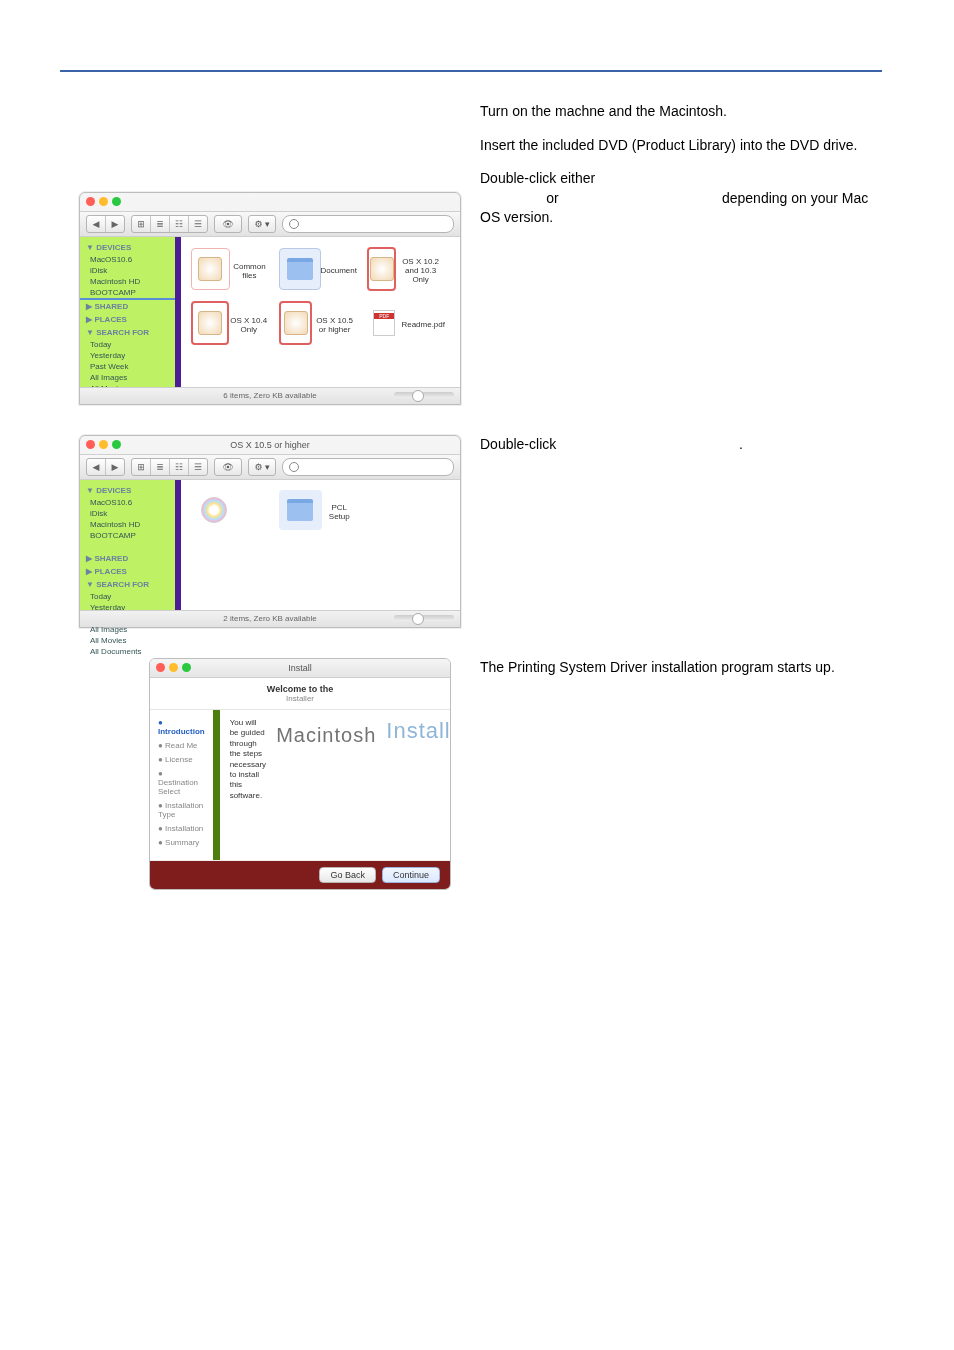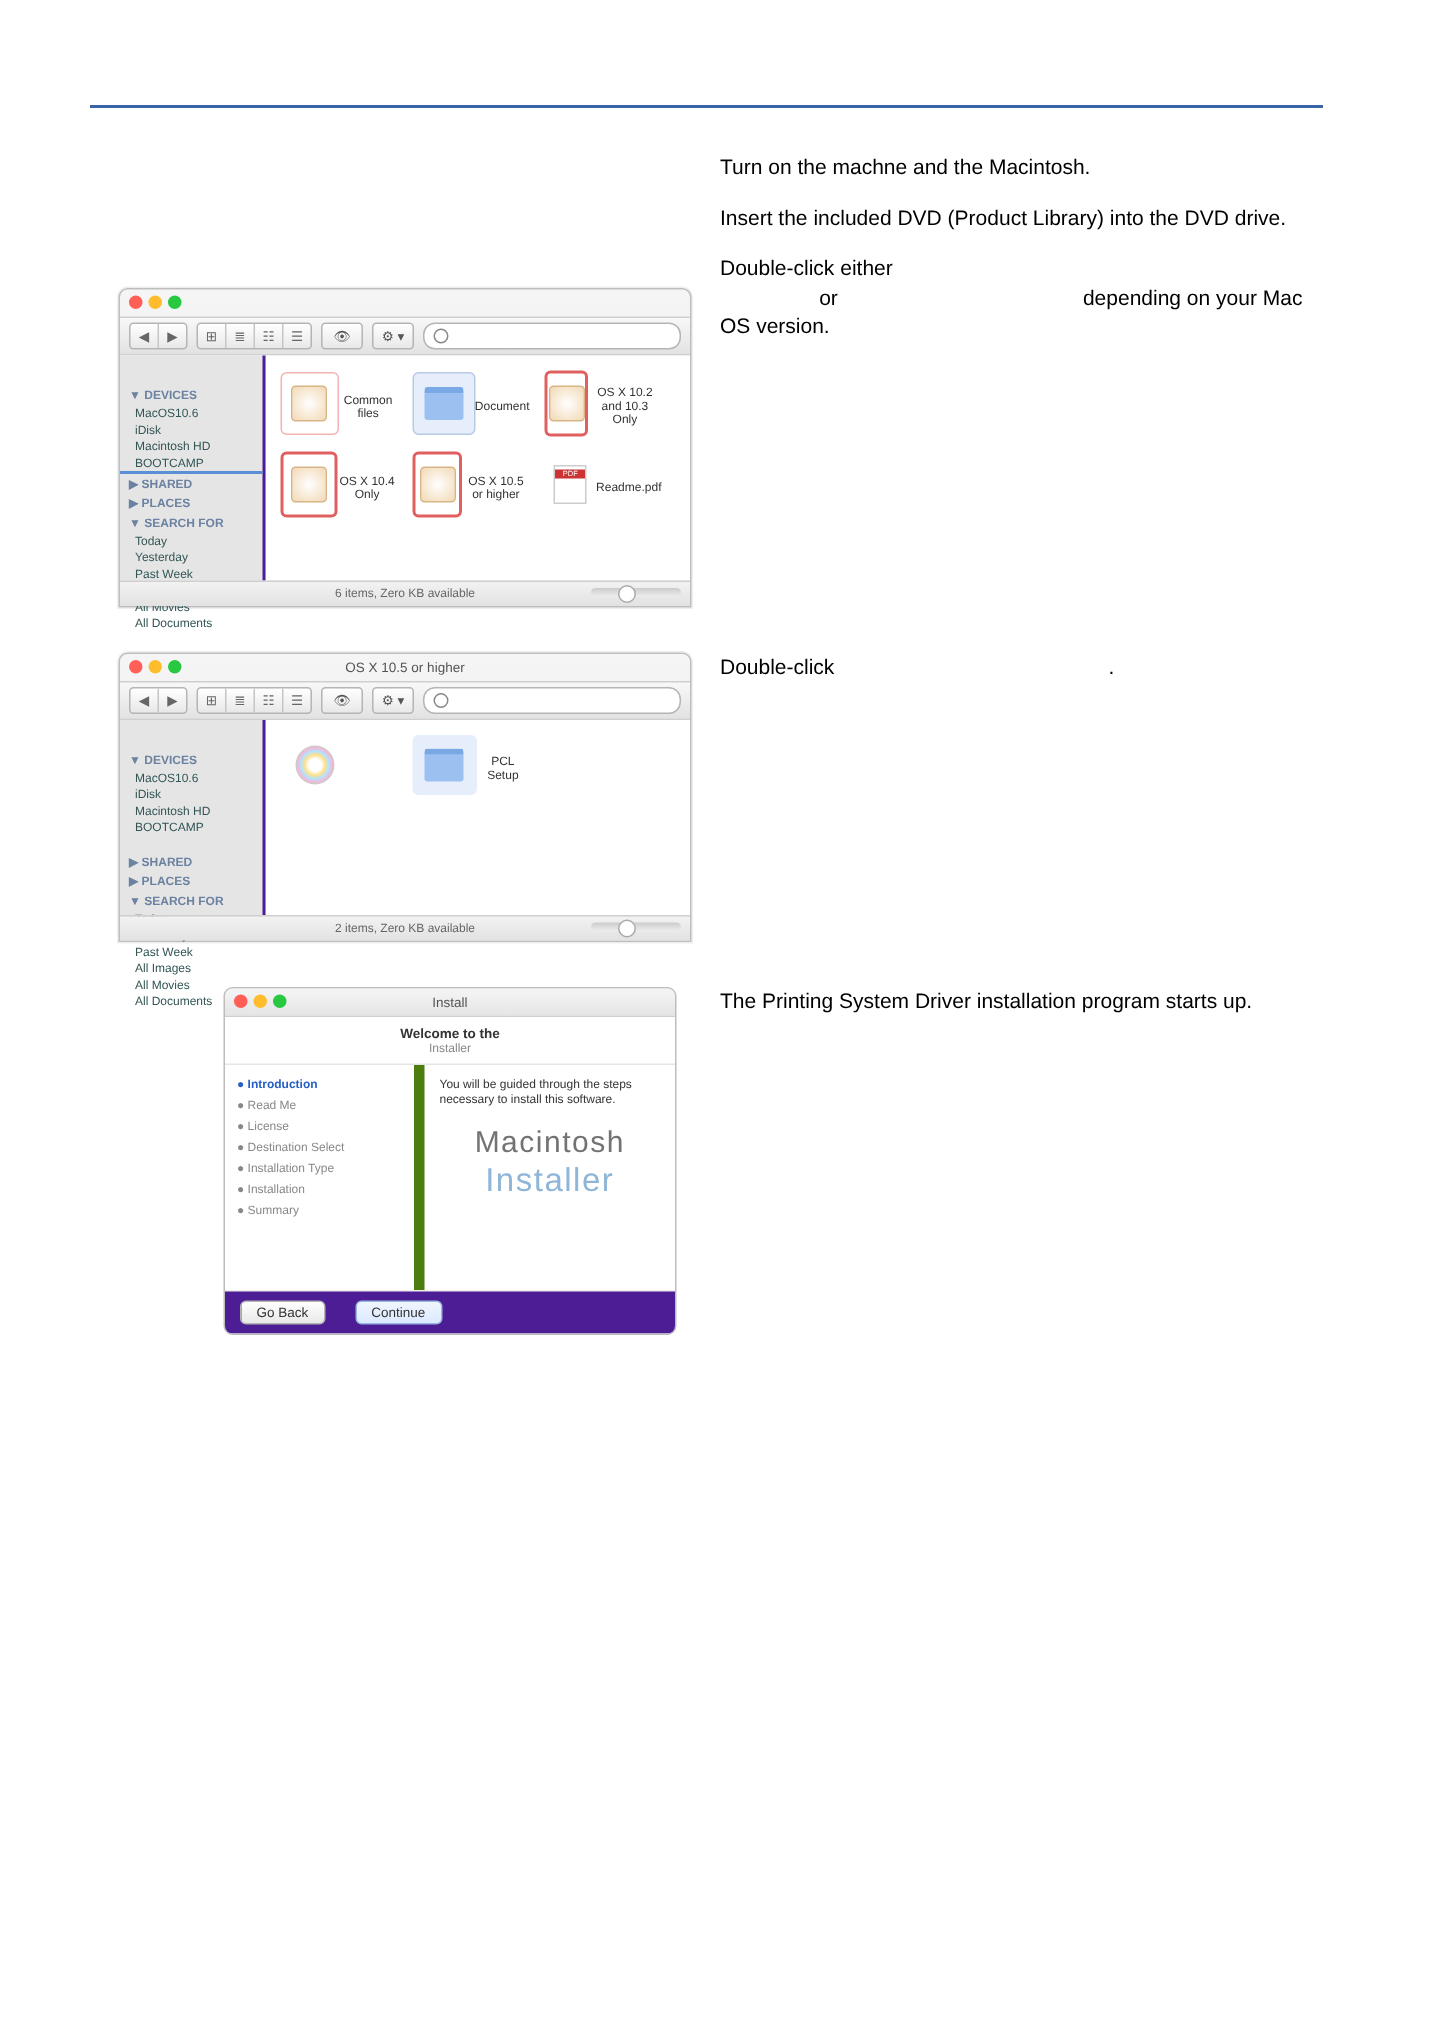--- a/index.html
+++ b/index.html
@@ -115,23 +115,23 @@
     margin-right:4px;
   }
   .finder-body {
     display:flex;
     height: 150px;
     background:#fff;
   }
   .finder-body.small { height: 130px; }
   .sidebar {
     width: 95px;
-    background: #e5e5e5;
-    border-right:2px solid #4c1d95;
-    padding: 20px 0;
+    background: #bef264;
+    border-right:6px solid #4c1d95;
+    padding: 4px 0;
     font-size: 8px;
     color: #3a5a8a;
   }
   .sidebar .hdr {
     padding: 2px 6px; color:#6b82a1; font-weight:bold;
   }
   .sidebar .it {
     padding: 1px 10px; color:#355;
     white-space: nowrap; overflow:hidden; text-overflow:ellipsis;
   }
@@ -245,31 +245,31 @@
     padding:8px 8px;
     font-size:8px;
     color:#888;
     border-right:7px solid #4d7c0f;
   }
   .steps div { margin-bottom:5px; }
   .steps .active { color:#2560c4; font-weight:bold; }
   .mainpane {
     flex:1;
     padding:8px 10px;
-    display:flex; flex-direction:column;
+    display:flex; flex-direction:row;gap:10px;
   }
   .mainpane .msg { font-size:8px; color:#333; line-height:1.3; margin-bottom:6px; }
   .bigmac { font-size:20px; color:#737373; font-weight:300; letter-spacing:1px; margin-top:6px; text-align:center;}
   .biginst { font-size:22px; color:#8fb6d8; font-weight:300; letter-spacing:1px; text-align:center;}
   .ibuttons {
-    display:flex; justify-content:flex-start;
-    gap:20px;
+    display:flex; justify-content:flex-end;
+    gap:6px;
     padding:6px 10px;
     border-top:1px solid #eee;
-    background:#4c1d95;
+    background:#7f1d1d;
   }
   .ibuttons .btn {
     font-size:9px;
     padding:2px 10px;
     border:1px solid #b5b5b5;
     border-radius:4px;
     background:linear-gradient(#fff,#e8e8e8);
     color:#333;
   }
   .ibuttons .btn.cont {

